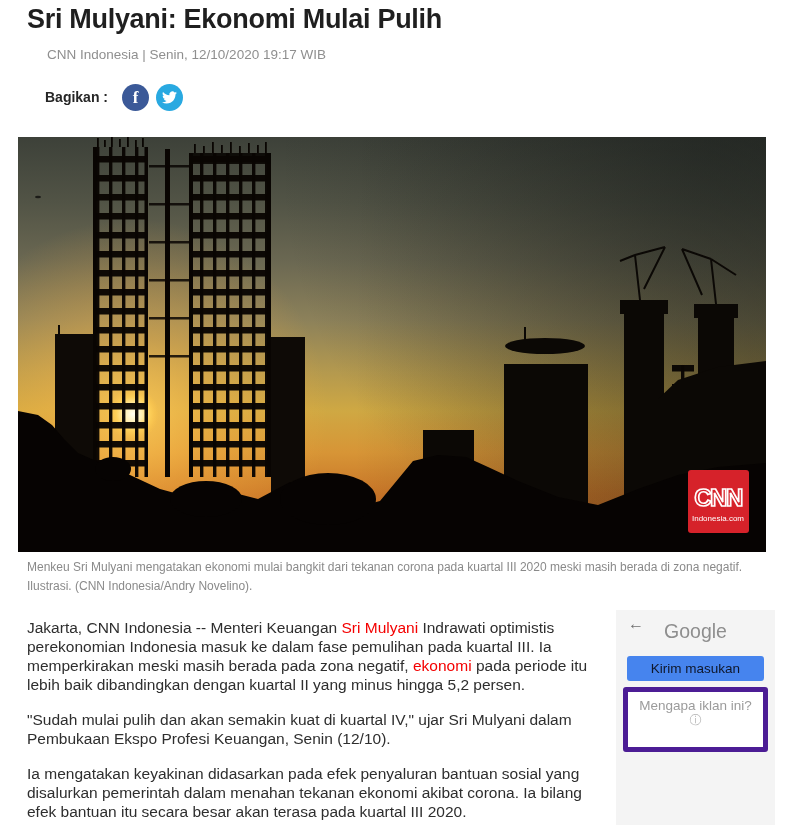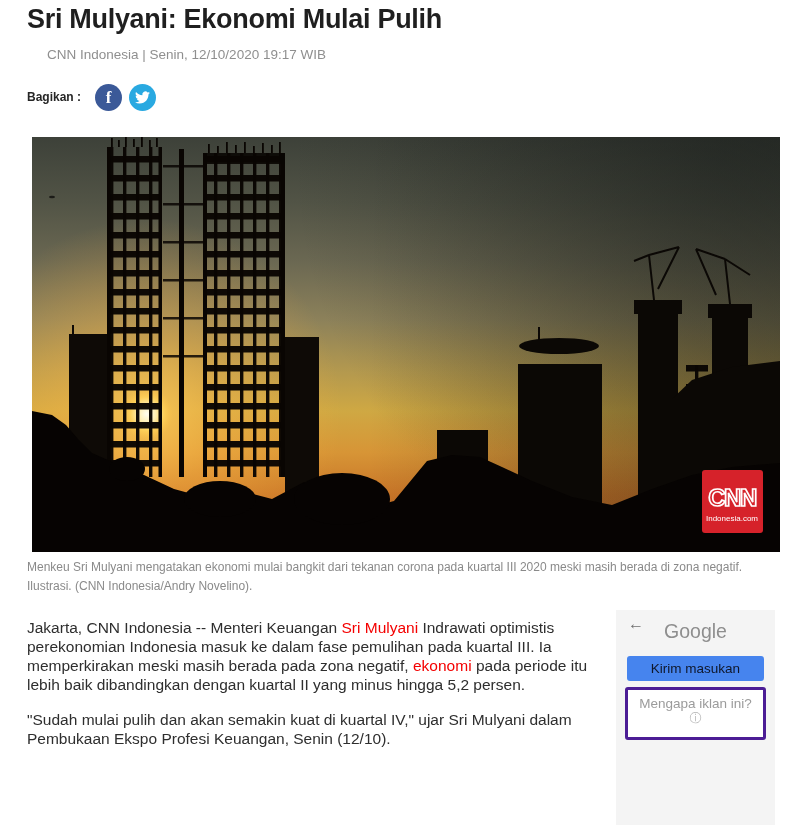--- a/index.html
+++ b/index.html
@@ -4,50 +4,50 @@
 <style>
   html,body{margin:0;padding:0;background:#fff;}
   body{width:790px;height:825px;overflow:hidden;position:relative;
        font-family:"Liberation Sans","DejaVu Sans",sans-serif;}
   .page{position:absolute;inset:0;}
 
   .title{position:absolute;left:27px;top:4px;width:740px;margin:0;
          font-size:27px;font-weight:700;color:#1f1f1f;letter-spacing:-.3px;}
   .byline{position:absolute;left:27px;top:47px;font-size:13.5px;color:#8f8f8f;margin-left:20px;}
   .share-row{position:absolute;left:27px;top:83px;height:28px;display:flex;align-items:center;}
-  .share-label{font-size:12px;font-weight:700;color:#262626;margin-right:14px;}
+  .share-label{font-size:14px;font-weight:700;color:#262626;margin-right:14px;margin-left:18px;}
   .share-btn{width:27px;height:27px;border-radius:50%;margin-right:7px;display:flex;
              align-items:center;justify-content:center;cursor:pointer;}
   .share-btn.fb{background:#3b5998;}
   .share-btn.tw{background:#29a9e1;}
   .fb-glyph{color:#fff;font-weight:700;font-size:17px;font-family:"Liberation Serif",serif;
             position:relative;top:1px;}
 
-  .photo{position:absolute;left:32px;top:137px;width:748px;height:415px;overflow:hidden;}
+  .photo{position:absolute;left:18px;top:137px;width:748px;height:415px;overflow:hidden;}
   .photo svg{display:block;}
 
   .caption{position:absolute;left:27px;top:558px;width:742px;
            font-size:12px;line-height:18.5px;color:#8a8a8a;}
 
   .article-body{position:absolute;left:27px;top:618px;width:578px;
                 font-size:15.5px;line-height:19px;color:#2e2e2e;}
   .article-body p{margin:0 0 16px 0;}
   .inline-link{color:#f40000;text-decoration:none;cursor:pointer;}
 
   .ad-panel{position:absolute;left:616px;top:610px;width:159px;height:215px;
             background:#f4f4f4;}
   .ad-back{position:absolute;left:12px;top:5px;font-size:16px;color:#6f6f6f;cursor:pointer;}
   .ad-provider{margin-top:9px;text-align:center;color:#8e8e8e;
                font-size:19.5px;line-height:25px;}
   .ad-feedback{display:block;margin:12px auto 0;width:137px;height:25px;
                background:#4684ee;color:#0f172a;font-size:13.5px;border:none;
                border-radius:3px;cursor:pointer;
                font-family:"Liberation Sans","DejaVu Sans",sans-serif;}
-  .ad-why{margin:6px auto 0;width:135px;background:#fff;border:3px solid #4c1d95;
-          border-radius:3px;padding:5px 0 12px;text-align:center;cursor:pointer;
+  .ad-why{margin:6px auto 0;width:135px;background:#fff;border:5px solid #4c1d95;
+          border-radius:3px;padding:5px 0 20px;text-align:center;cursor:pointer;
           color:#9b9b9b;font-size:13.5px;line-height:17px;}
   .ad-info{display:block;font-size:12px;color:#b5b5b5;line-height:13px;}
 </style>
 </head>
 <body>
 
 <div class="page">
 
   <h1 class="title">Sri Mulyani: Ekonomi Mulai Pulih</h1>
 
@@ -185,20 +185,21 @@
         <text x="700" y="384" text-anchor="middle" font-family="Liberation Sans, sans-serif" font-size="8" fill="#ffffff">Indonesia.com</text>
       </g>
     </svg>
   </figure>
 
   <div class="caption">Menkeu Sri Mulyani mengatakan ekonomi mulai bangkit dari tekanan corona pada kuartal III 2020 meski masih berada di zona negatif. Ilustrasi. (CNN Indonesia/Andry Novelino).</div>
 
   <div class="article-body">
     <p><span>Jakarta, CNN Indonesia -- Menteri Keuangan </span><a class="inline-link">Sri Mulyani</a><span> Indrawati optimistis perekonomian Indonesia masuk ke dalam fase pemulihan pada kuartal III. Ia memperkirakan meski masih berada pada zona negatif, </span><a class="inline-link">ekonomi</a><span> pada periode itu lebih baik dibandingkan dengan kuartal II yang minus hingga 5,2 persen.</span></p>
     <p>"Sudah mulai pulih dan akan semakin kuat di kuartal IV," ujar Sri Mulyani dalam Pembukaan Ekspo Profesi Keuangan, Senin (12/10).</p>
+    <p>Ia mengatakan keyakinan didasarkan pada efek penyaluran bantuan sosial yang disalurkan pemerintah dalam menahan tekanan ekonomi akibat corona. Ia bilang efek bantuan itu secara besar akan terasa pada kuartal III 2020.</p>
   </div>
 
   <aside class="ad-panel">
     <span class="ad-back">←</span>
     <div class="ad-provider">
       <div>Google</div>
     </div>
     <button class="ad-feedback">Kirim masukan</button>
     <div class="ad-why">
       <span>Mengapa iklan ini?</span>

